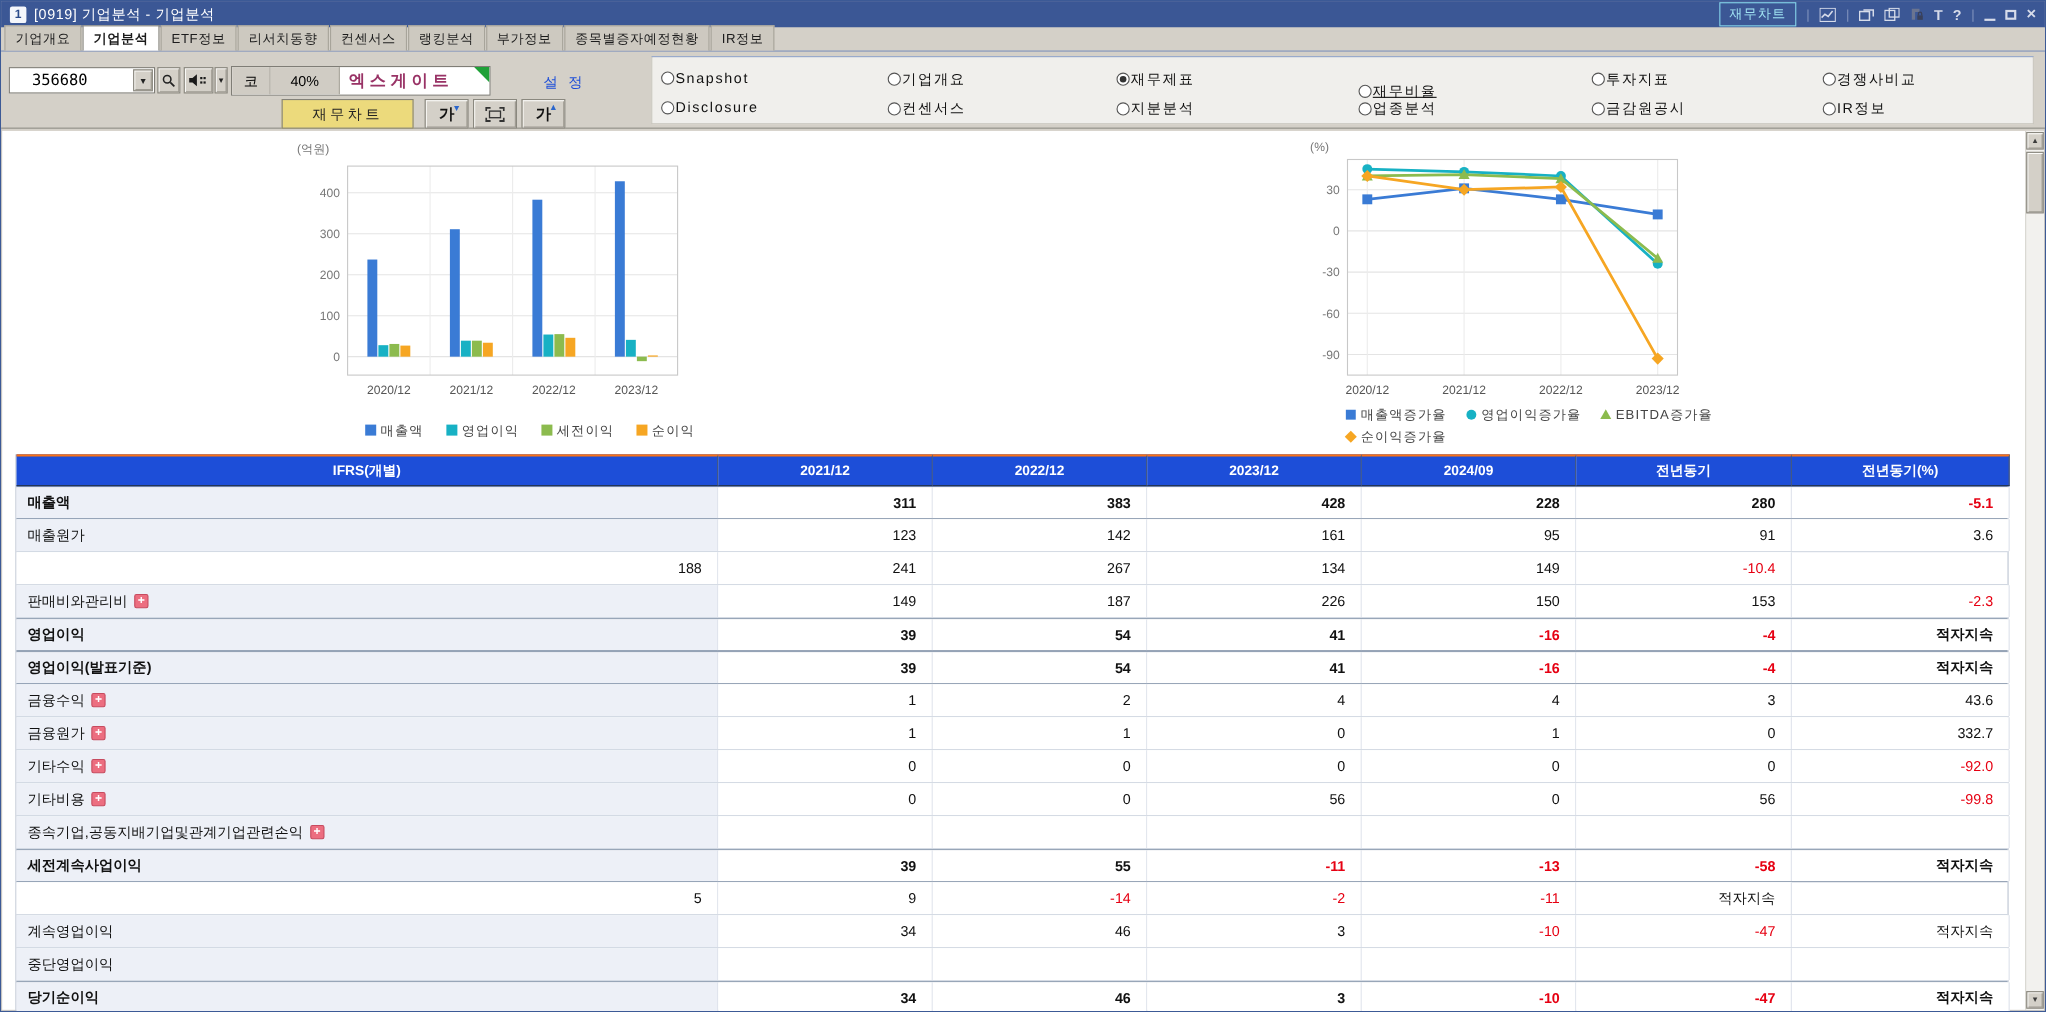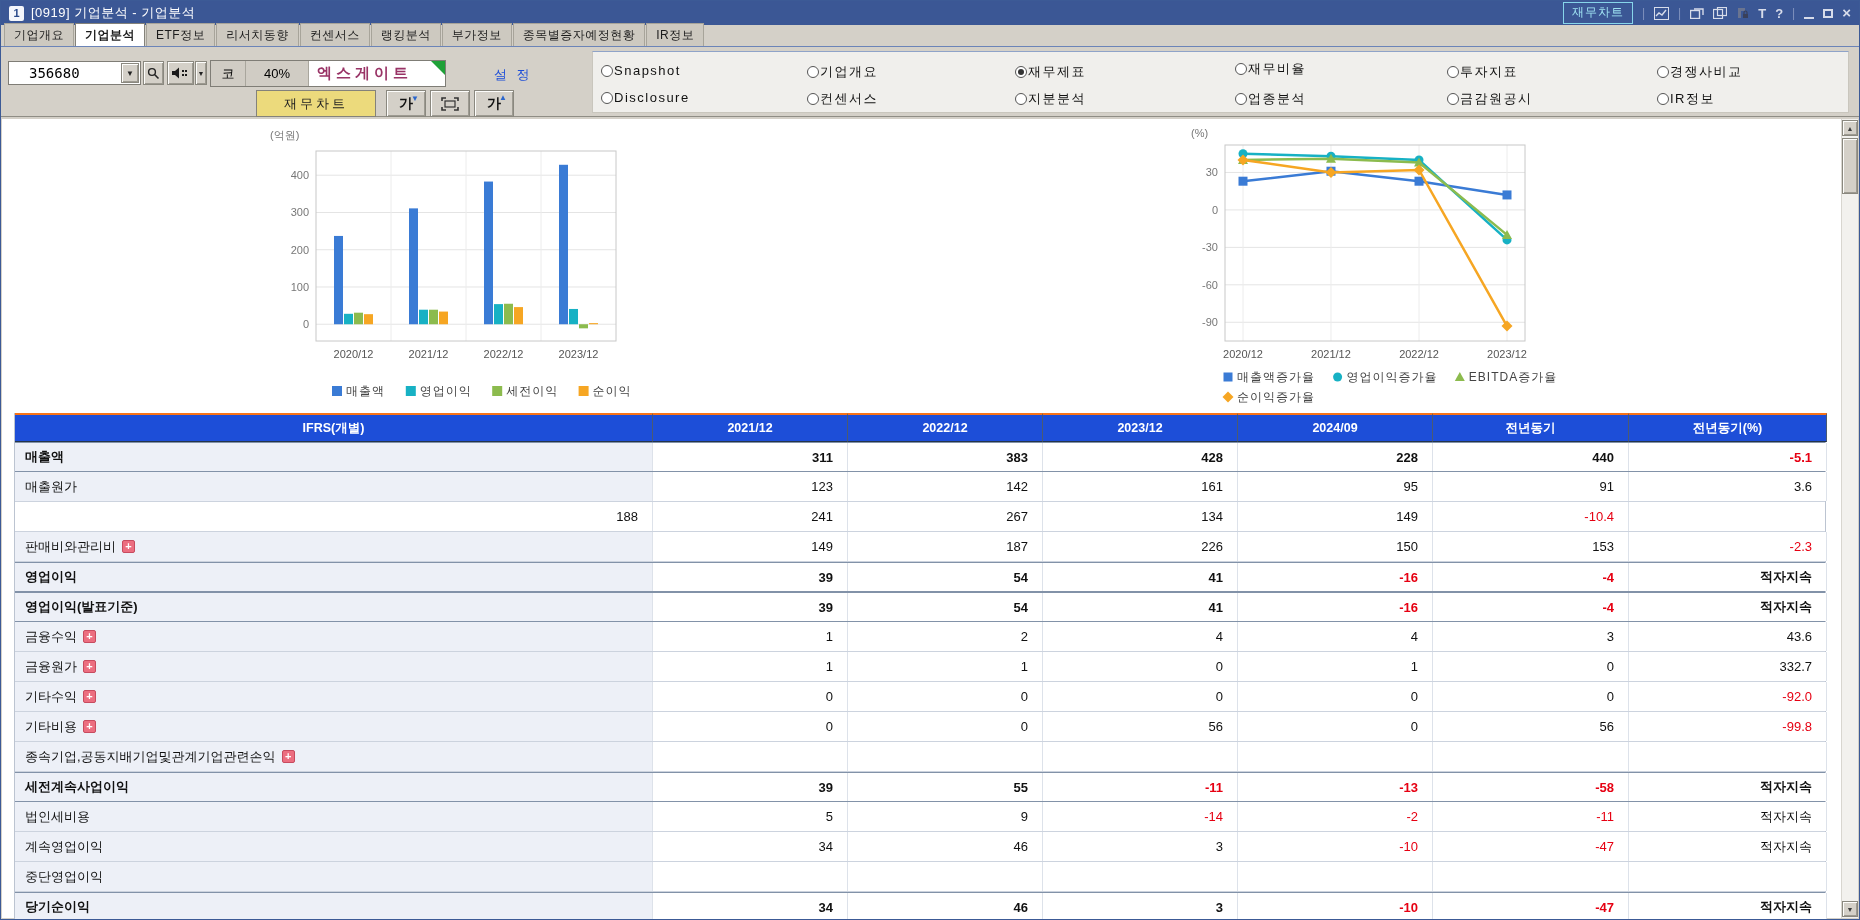--- a/index.html
+++ b/index.html
@@ -230,21 +230,21 @@
         <span>Snapshot</span>
       </div>
       <div class="radio-opt" style="left: 214px; top: 11px;">
         <span class="radio-circle"></span>
         <span>기업개요</span>
       </div>
       <div class="radio-opt" style="left: 422px; top: 11px;">
         <span class="radio-circle sel"></span>
         <span>재무제표</span>
       </div>
-      <div class="radio-opt" style="left: 642px; top: 8px;">
+      <div class="radio-opt" style="left: 642px; top: 22px; text-decoration: underline;">
         <span class="radio-circle"></span>
         <span>재무비율</span>
       </div>
       <div class="radio-opt" style="left: 854px; top: 11px;">
         <span class="radio-circle"></span>
         <span>투자지표</span>
       </div>
       <div class="radio-opt" style="left: 1064px; top: 11px;">
         <span class="radio-circle"></span>
         <span>경쟁사비교</span>
@@ -387,21 +387,21 @@
       </div>
     <div class="tbody">
         <div class="trow tr boldrow">
           <div class="td label">
             <span>매출액</span>
           </div>
           <div class="td">311</div>
           <div class="td">383</div>
           <div class="td">428</div>
           <div class="td">228</div>
-          <div class="td">440</div>
+          <div class="td">280</div>
           <div class="td neg">-5.1</div>
         </div>
         <div class="trow tr">
           <div class="td label">
             <span>매출원가</span>
           </div>
           <div class="td">123</div>
           <div class="td">142</div>
           <div class="td">161</div>
           <div class="td">95</div>
@@ -515,23 +515,20 @@
             <span>세전계속사업이익</span>
           </div>
           <div class="td">39</div>
           <div class="td">55</div>
           <div class="td neg">-11</div>
           <div class="td neg">-13</div>
           <div class="td neg">-58</div>
           <div class="td">적자지속</div>
         </div>
         <div class="trow tr">
-          <div class="td label">
-            <span>법인세비용</span>
-          </div>
           <div class="td">5</div>
           <div class="td">9</div>
           <div class="td neg">-14</div>
           <div class="td neg">-2</div>
           <div class="td neg">-11</div>
           <div class="td">적자지속</div>
         </div>
         <div class="trow tr">
           <div class="td label">
             <span>계속영업이익</span>

